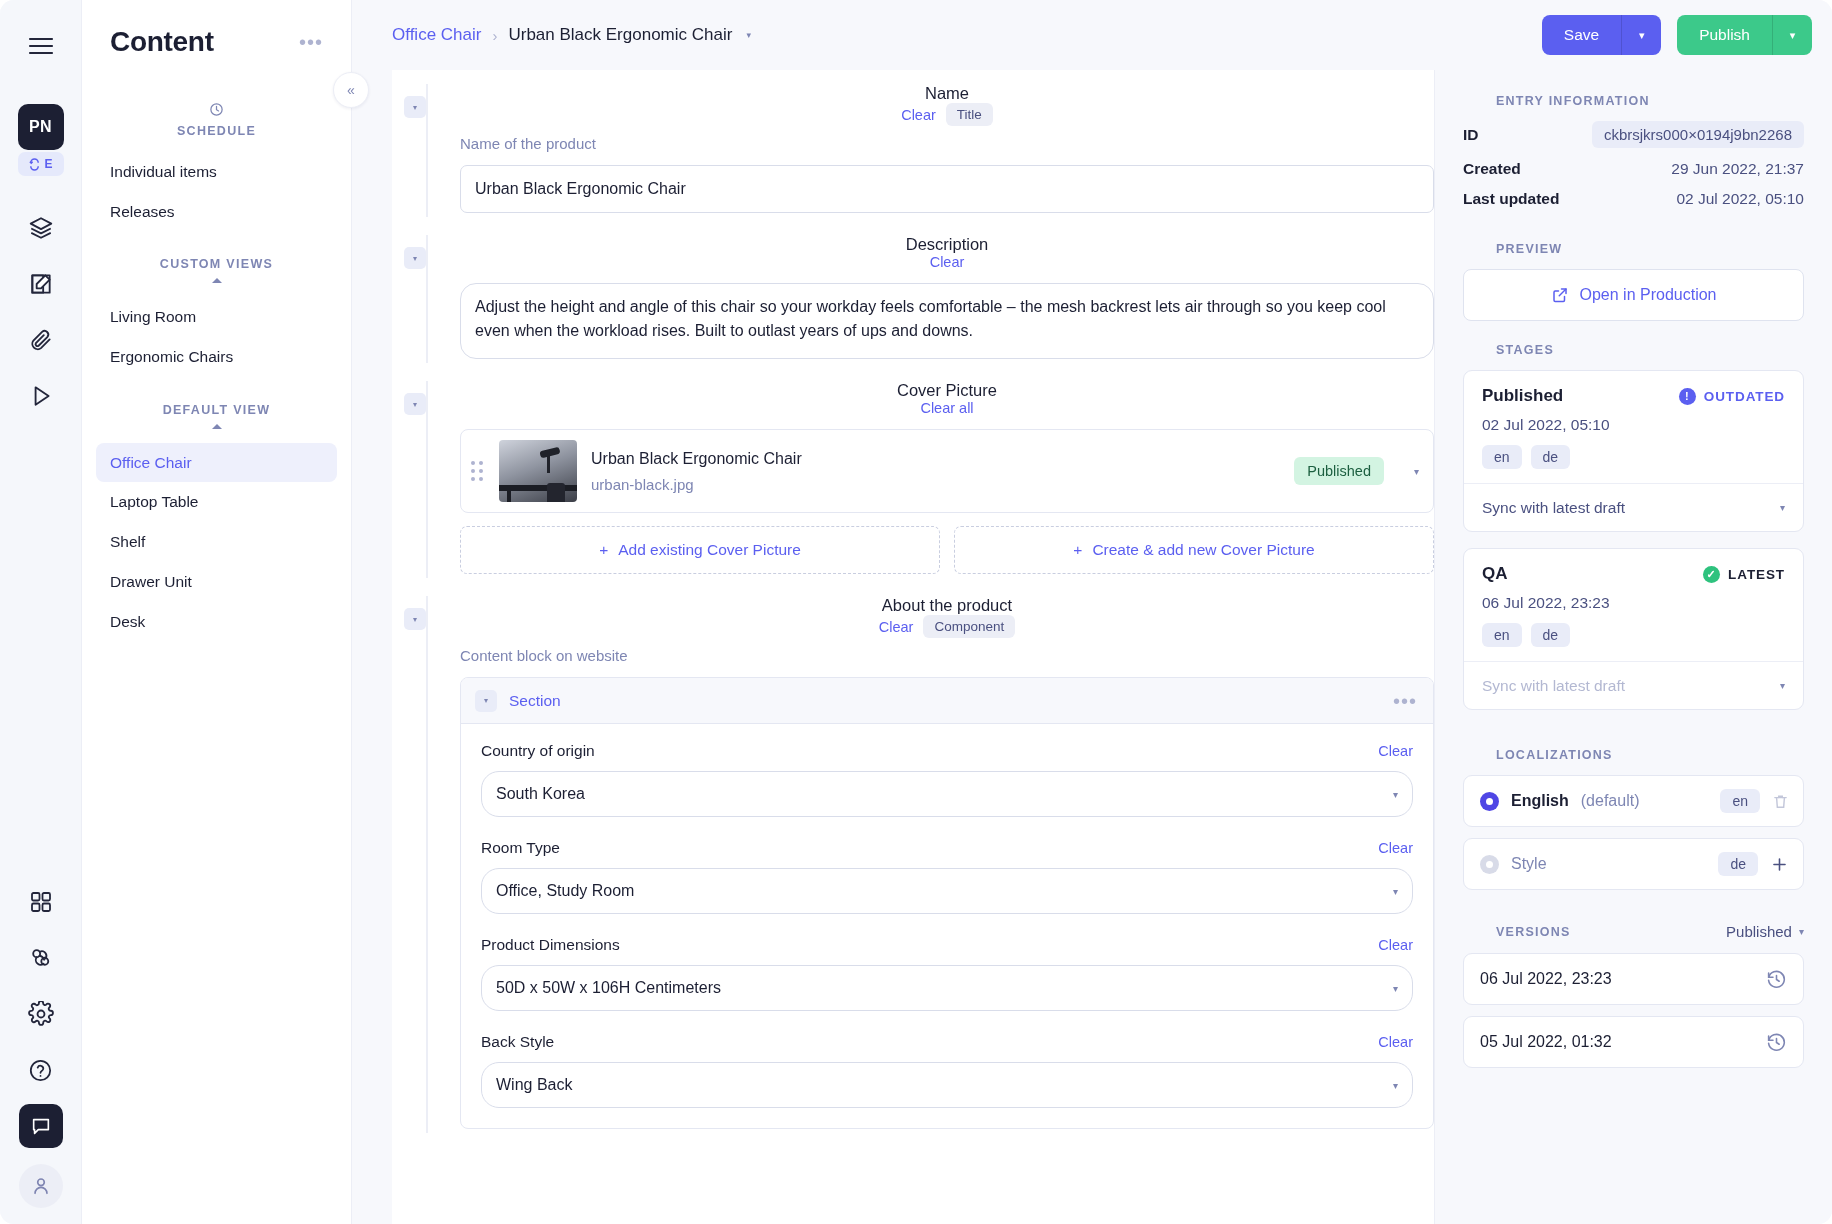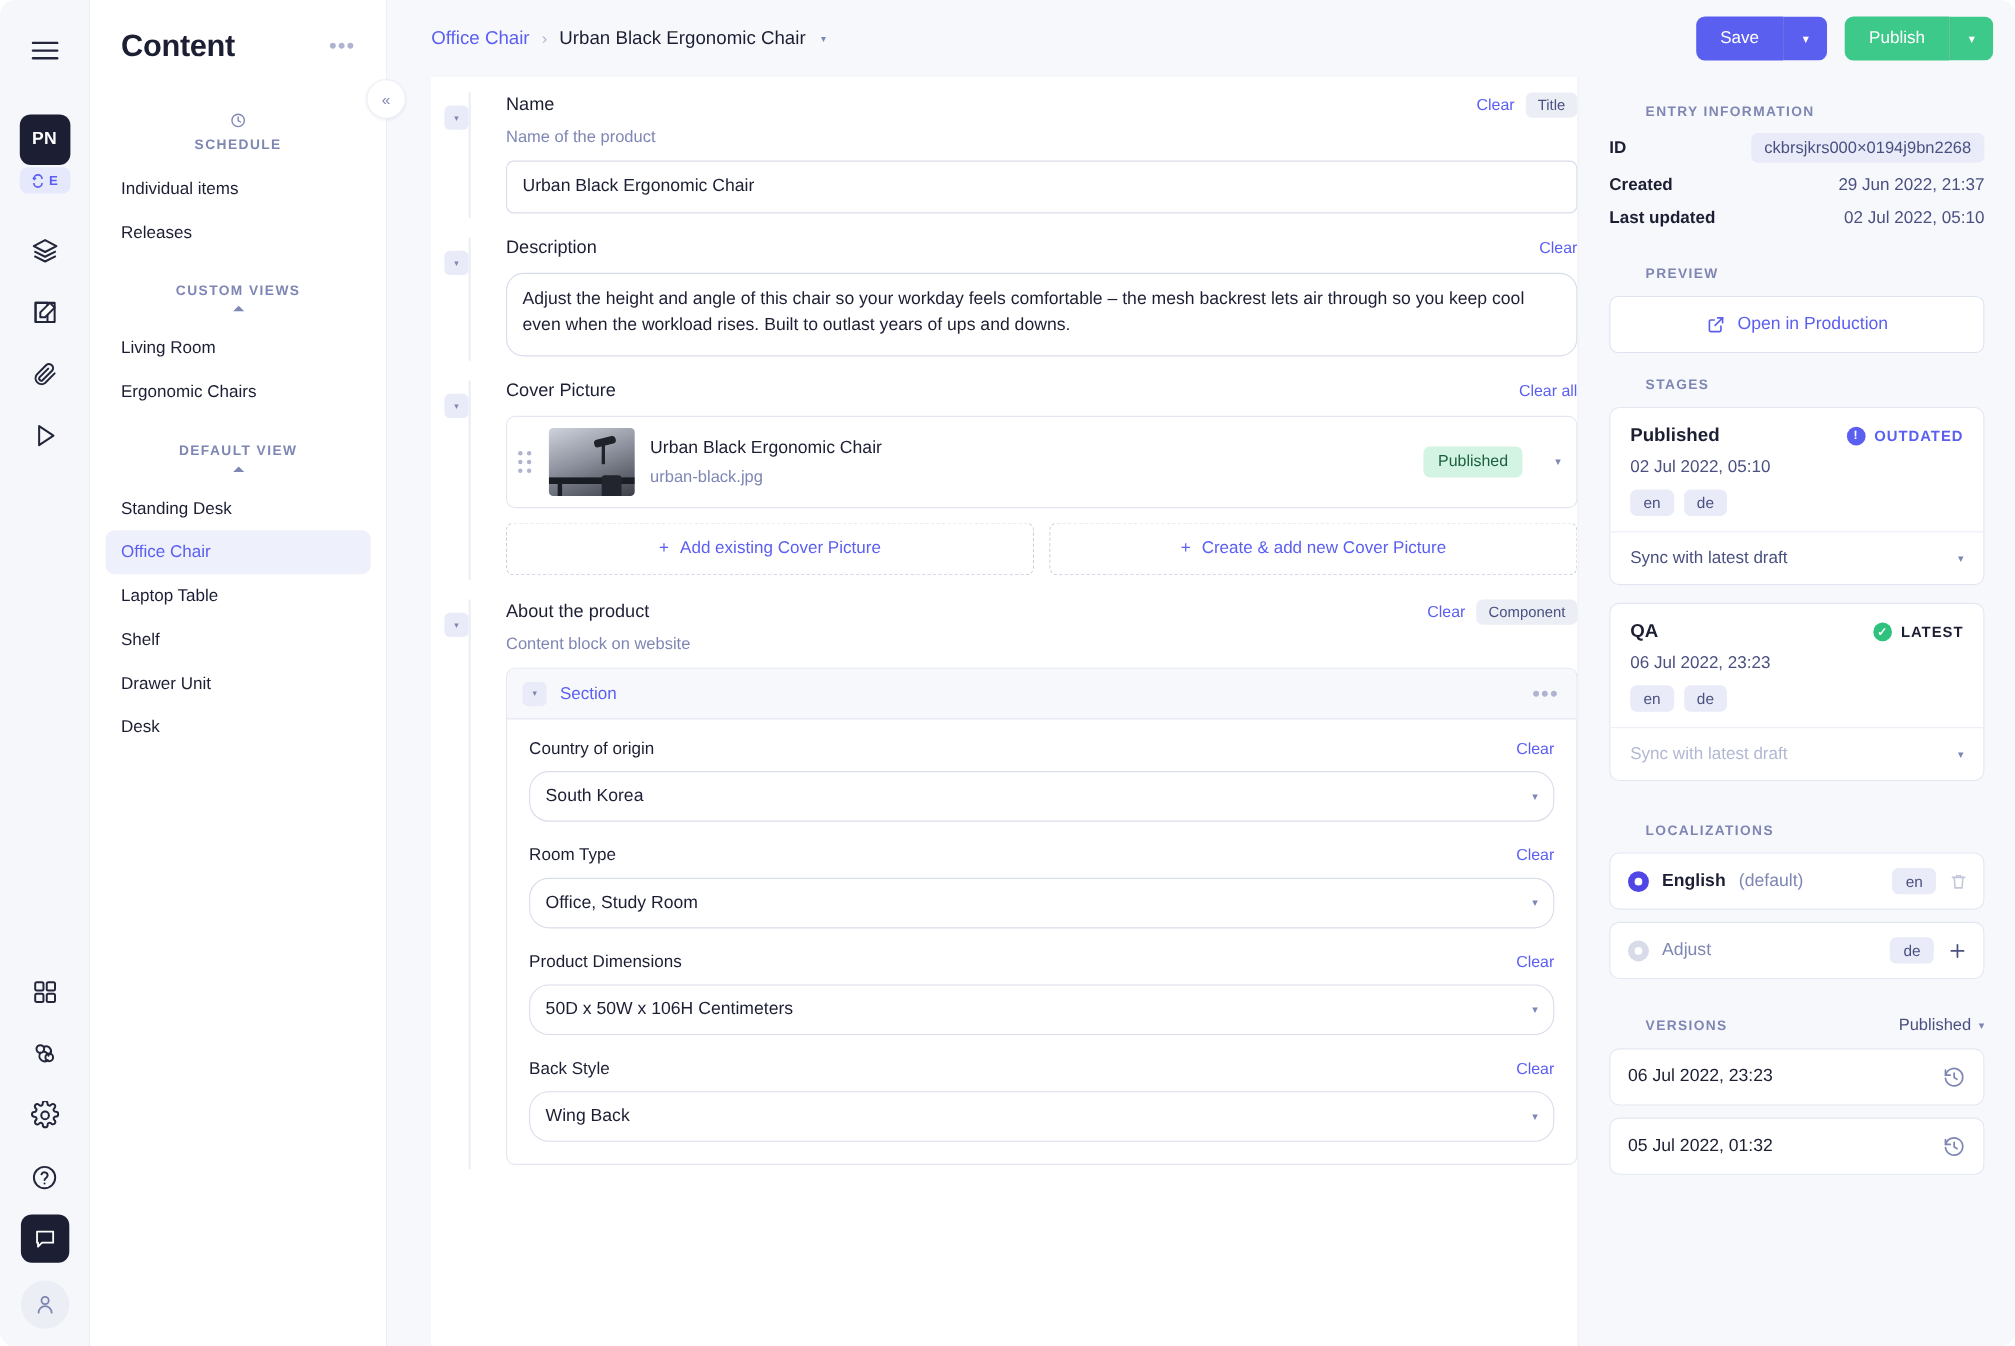--- a/index.html
+++ b/index.html
@@ -141,21 +141,21 @@
   }
   .form-inner { background: #fff; width: 100%; height: 100%; position: relative; }
 
   .field-row { display: flex; align-items: flex-start; padding-left: 12px; }
   .field-toggle {
     width: 22px; height: 22px; border-radius: 5px; background: #e9ecf8;
     display: flex; align-items: center; justify-content: center;
     color: #7e86b3; font-size: 8px; margin-top: 12px; flex: 0 0 22px;
   }
   .field-body { flex: 1 1 auto; min-width: 0; border-left: 2px solid #eceef6; padding-left: 32px; padding-bottom: 4px; }
-  .field-head { display: flex; align-items: center; justify-content: space-between; }
+  .field-head { display: flex; align-items: center; justify-content: space-between; flex-direction: column; }
   .field-label { font-size: 16.5px; color: #1c1f33; font-weight: normal; }
   .field-hint { font-size: 15px; color: #7e86b3; margin-top: 9px; }
   .field-actions { display: flex; align-items: center; gap: 10px; }
   .link-clear { font-size: 14.5px; color: #5b5ff0; }
   .chip {
     font-size: 13.5px; color: #4a5080; background: #eceef6;
     padding: 4px 11px; border-radius: 6px;
   }
   .text-input {
     margin-top: 13px; height: 48px; border: 1px solid #d9ddea;
@@ -416,21 +416,20 @@
       <div class="nav-item">Ergonomic Chairs</div>
     </div>
 
     <div class="group-gap"></div>
 
     <div>
       <div class="group-label">
         <span>DEFAULT VIEW</span>
         <span class="caret-up"></span>
       </div>
-      <div class="nav-item">Standing Desk</div>
       <div class="nav-item active">Office Chair</div>
       <div class="nav-item">Laptop Table</div>
       <div class="nav-item">Shelf</div>
       <div class="nav-item">Drawer Unit</div>
       <div class="nav-item">Desk</div>
     </div>
 
     <div class="collapse-btn">«</div>
   </div>
 
@@ -701,21 +700,21 @@
                 </svg>
             </span>
           </span>
         </div>
 
         <div class="loc-card">
           <span class="loc-left">
             <span class="radio-off">
                 <i></i>
               </span>
-            <span class="loc-name muted">Adjust</span>
+            <span class="loc-name muted">Style</span>
           </span>
           <span class="loc-right">
             <span class="loc-chip">de</span>
             <span class="ic">
               <svg width="19" height="19" viewBox="0 0 24 24" fill="none" stroke="#4a5080" stroke-width="2" stroke-linecap="round">
                   <path d="M12 5v14M5 12h14"></path>
                 </svg>
             </span>
           </span>
         </div>

